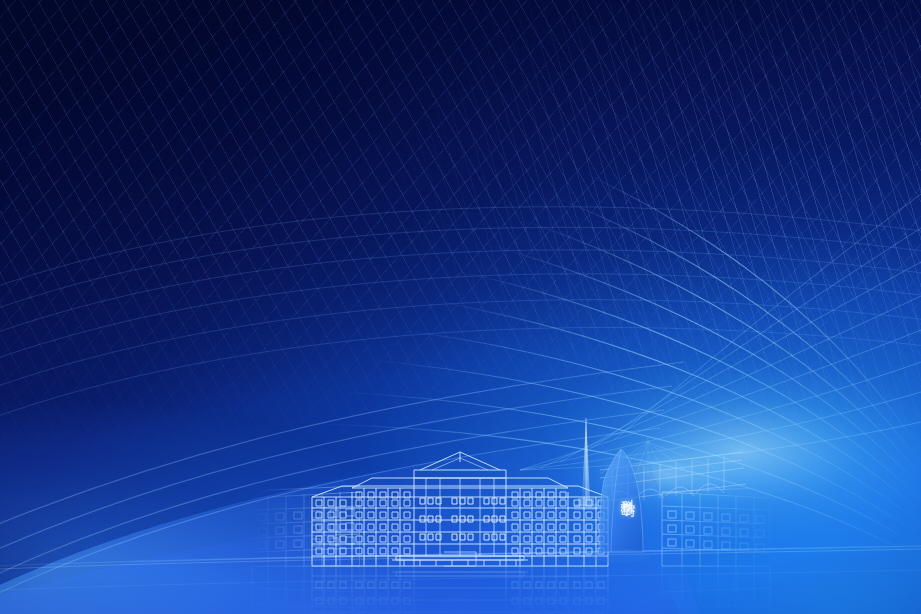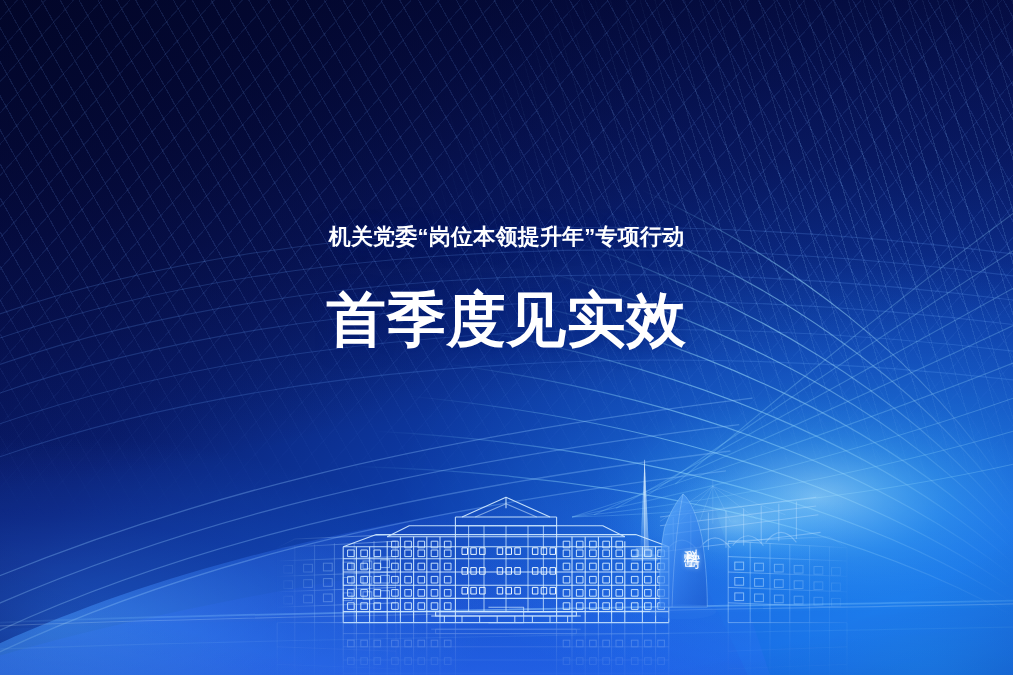--- a/index.html
+++ b/index.html
@@ -587,19 +587,15 @@
       <path d="M0,572 C240,562 640,558 921,552 L921,614 L0,614 Z" fill="#1e66e0" fill-opacity=".18"></path>
       <path d="M0,590 C260,580 640,576 921,570" stroke="#9fd0ff" stroke-opacity=".18" stroke-width="1" fill="none"></path>
     </g>
   </svg>
 
   <div class="layer" id="bg-glow-right"></div>
   <div class="layer" id="bg-glow-bottomleft"></div>
 
   <div id="stele-text">科学岛</div>
 
-  <div id="title-block">
-    <div class="title-line" id="title-line-1" style="font-size: 20px;">机关党委“岗位本领提升年”专项行动</div>
-    <div class="title-line" id="title-line-2">首季度见实效</div>
-  </div>
 
   <div class="layer" id="vignette"></div>
 </div>
 
 </body></html>

